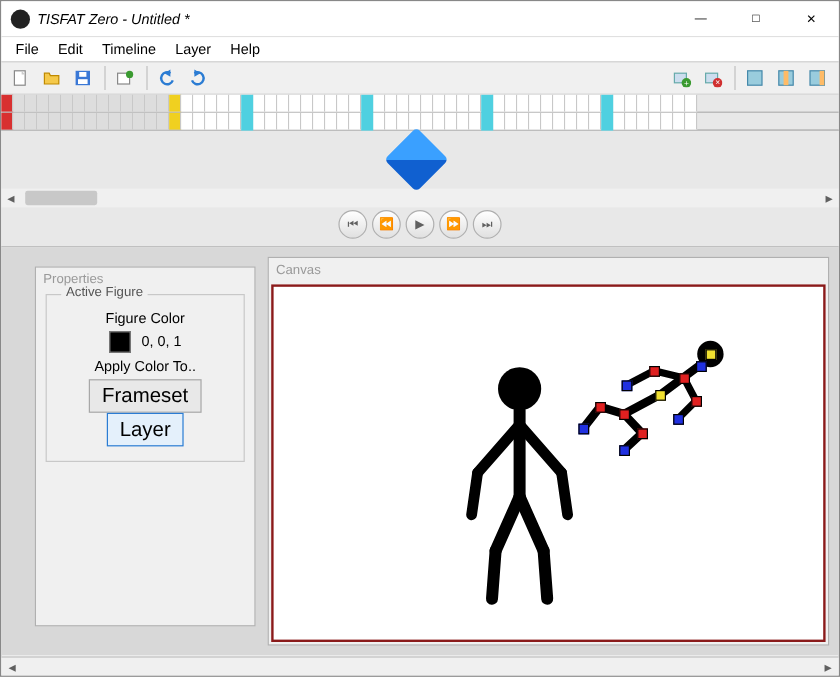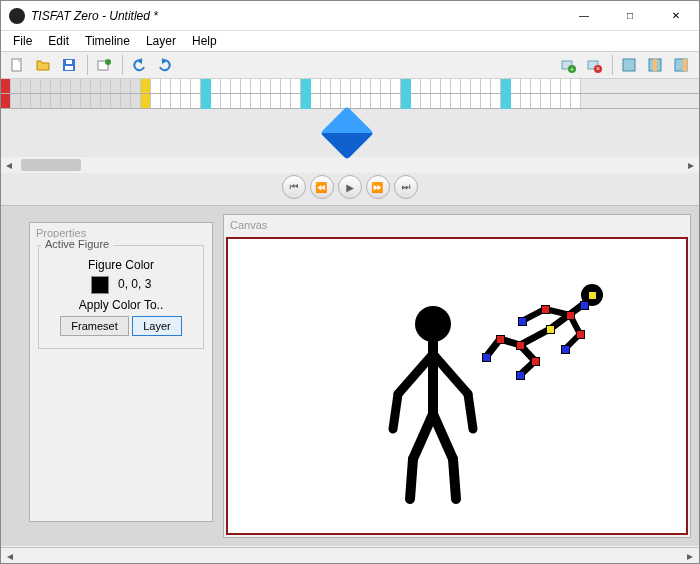--- a/index.html
+++ b/index.html
@@ -172,35 +172,35 @@
     color: #999; padding: 4px 6px; font-size: 11px;
   }
   .fieldset {
     margin: 2px 8px 8px 8px;
     border: 1px solid #c8c8c8;
     padding: 8px;
     position: relative;
     background: #f0f0f0;
   }
   .fieldset-legend {
-    position: absolute; top: -8px; left: 2px;
+    position: absolute; top: -8px; left: 12px;
     background: #f0f0f0; padding: 0 4px;
     font-size: 11px; color: #555;
   }
   .fc-row { text-align: center; margin: 4px 0; }
   .color-swatch {
     display: inline-block; width: 18px; height: 18px; background: #000;
     border: 1px solid #888; vertical-align: middle; margin-right: 6px;
   }
   .btn {
     display: inline-block;
     border: 1px solid #a8a8a8;
     background: #e8e8e8;
     padding: 3px 10px;
-    font-size: 11px;
+    font-size: 17px;
     cursor: default;
   }
   .btn.active { border: 1px solid #2b7cd3; background: #e4f0fb; }
   .canvas-panel {
     flex: 1;
     display: flex; flex-direction: column;
   }
   .canvas-area {
     flex: 1;
     background: #fff;
@@ -468,21 +468,21 @@
 </div>
 
 <div class="main">
   <div class="panel prop-panel">
     <div class="panel-title">Properties</div>
     <div class="fieldset">
       <div class="fieldset-legend">Active Figure</div>
       <div class="fc-row">Figure Color</div>
       <div class="fc-row">
         <span class="color-swatch"></span>
-        <span>0, 0, 3</span>
+        <span>0, 0, 1</span>
       </div>
       <div class="fc-row">Apply Color To..</div>
       <div class="fc-row">
         <span class="btn">Frameset</span>
         <span class="btn active">Layer</span>
       </div>
     </div>
   </div>
 
   <div class="panel canvas-panel">

